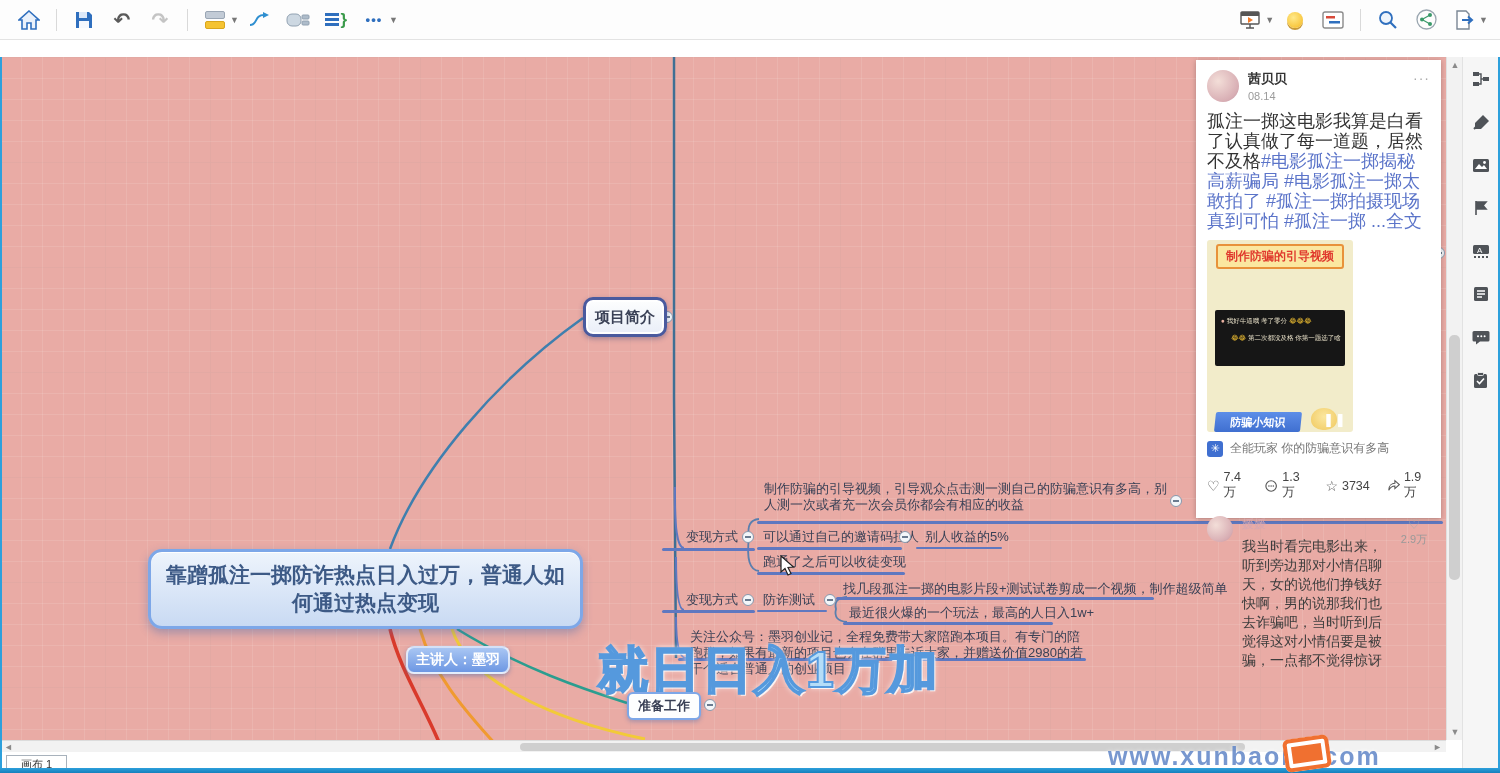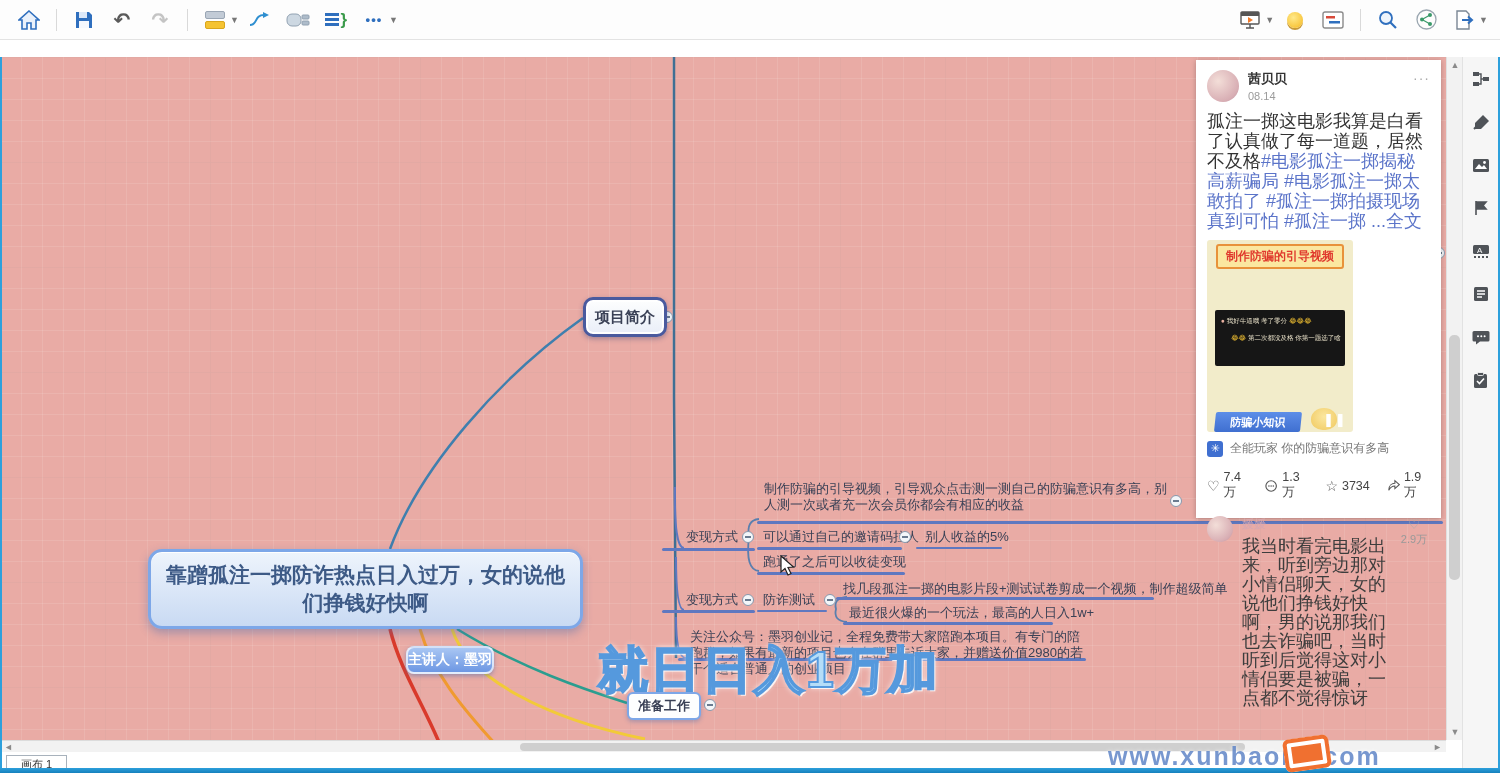--- a/index.html
+++ b/index.html
@@ -43,21 +43,21 @@
   .cbtn { position:absolute; width:12px; height:12px; border-radius:50%;
     background:#f3f6f9; border:1px solid #8898ac; }
   .cbtn::after { content:""; position:absolute; left:2px; right:2px; top:4px;
     height:2px; background:#6a7b90; }
 
   #central-topic { position:absolute; left:148px; top:492px; width:435px; height:80px;
     background:linear-gradient(#eef4fc,#c9daf3); border:3px solid #7da7e8; border-radius:14px;
     box-shadow:0 4px 10px rgba(80,110,170,.45), inset 0 1px 0 #fff;
     display:flex; align-items:center; justify-content:center; text-align:center;
     font-size:21px; font-weight:bold; color:#3d5a86; padding:4px 14px; line-height:1.35; }
-  #speaker-tag { position:absolute; left:406px; top:589px; width:88px; height:28px;
+  #speaker-tag { position:absolute; left:406px; top:589px; width:104px; height:28px;
     background:linear-gradient(#a9c6f3,#6d97e3); border:2px solid rgba(255,255,255,.7);
     border-radius:8px; box-shadow:0 2px 4px rgba(80,110,170,.5);
     display:flex; align-items:center; justify-content:center;
     color:#fff; font-weight:bold; font-size:14px; }
   #project-intro { position:absolute; left:583px; top:240px; width:84px; height:40px;
     background:linear-gradient(#fdfefe,#e9eef8); border:3px solid #4a5a9e; border-radius:10px;
     box-shadow:0 0 0 2px #fff inset, 0 2px 5px rgba(60,70,120,.4);
     display:flex; align-items:center; justify-content:center;
     font-size:15px; font-weight:bold; color:#3a4156; }
   #prep-work { position:absolute; left:627px; top:635px; width:74px; height:28px;
@@ -100,21 +100,21 @@
   #caption-row { display:flex; align-items:center; gap:7px; margin-top:8px; }
   #caption-badge { width:16px; height:16px; border-radius:3px; background:#3f6fd0;
     color:#fff; font-size:11px; display:flex; align-items:center; justify-content:center; }
   #caption-text { font-size:12px; color:#777; }
   #stats-row { display:flex; align-items:center; margin-top:13px; color:#444; font-size:12.5px; }
   .stat { display:flex; align-items:center; gap:4px; margin-right:17px; }
   .stat .si { font-size:14px; color:#555; }
   #comment-block { display:flex; margin-top:15px; gap:9px; }
   #comment-main { flex:1; }
   #comment-author { font-size:12px; color:#d8a8b0; }
-  #comment-text { margin-top:4px; font-size:18px; line-height:19px; color:#3d3d3d; }
+  #comment-text { margin-top:4px; font-size:14px; line-height:19px; color:#3d3d3d; }
   #comment-like { text-align:center; color:#999; font-size:11px; width:32px; }
   #comment-like .hi { font-size:14px; color:#aaa; }
 
   
   #vscroll { position:absolute; right:38px; top:57px; width:16px; height:683px;
     background:#f2f2f2; border-left:1px solid #e0e0e0; }
   #vthumb { position:absolute; left:2px; top:278px; width:11px; height:245px;
     background:#cfcfcf; border-radius:5px; }
   .sarrow { position:absolute; left:0; width:16px; text-align:center;
     color:#8a8a8a; font-size:9px; }
@@ -304,21 +304,21 @@
     <div class="cbtn" style="left:742px;top:474px;"></div>
     <div class="cbtn" style="left:899px;top:474px;"></div>
     <div class="cbtn" style="left:1170px;top:438px;"></div>
     <div class="cbtn" style="left:742px;top:537px;"></div>
     <div class="cbtn" style="left:824px;top:537px;"></div>
     <div class="cbtn" style="left:704px;top:642px;"></div>
     <div class="cbtn" style="left:1433px;top:190px;"></div>
 
     <div id="overlay-big">就日日入1万加</div>
 
-    <div id="central-topic">靠蹭孤注一掷防诈热点日入过万，女的说他们挣钱好快啊</div>
+    <div id="central-topic">靠蹭孤注一掷防诈热点日入过万，普通人如何通过热点变现</div>
     <div id="speaker-tag">主讲人：墨羽</div>
     <div id="project-intro">项目简介</div>
     <div id="prep-work">准备工作</div>
 
     <div id="post-panel">
       <div id="post-head">
         <div class="avatar" style="width:32px;height:32px;"></div>
         <div>
           <div id="post-author">茜贝贝</div>
           <div id="post-date">08.14</div>

